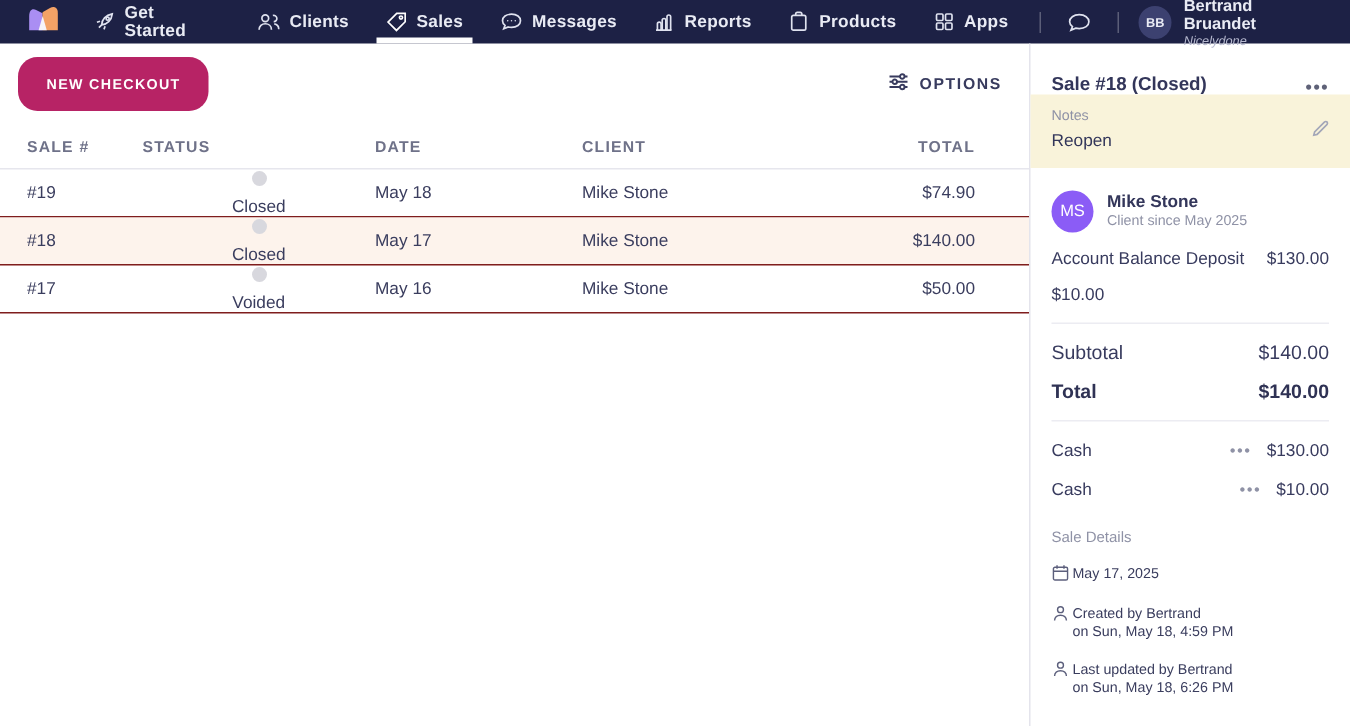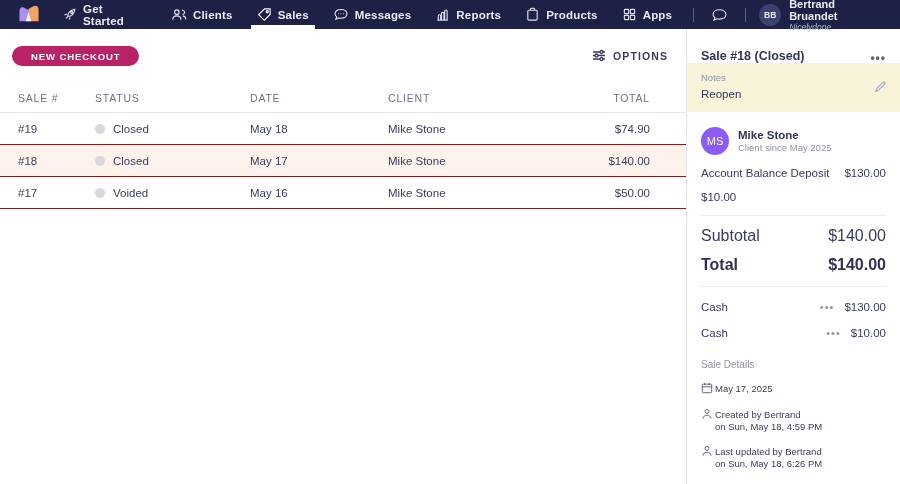--- a/index.html
+++ b/index.html
@@ -26,57 +26,57 @@
 
   
   .content { display:flex; height:455px; }
   .main { flex:1; min-width:0; }
   .panel { width:214px; border-left:1px solid #e4e4ec; display:flex; flex-direction:column; }
 
   
   .toolbar { display:flex; align-items:center; justify-content:space-between;
     padding:10px 18px 0 12px; height:44px; }
   .btn-primary { background:#b72365; color:#fff; border:none; border-radius:13px;
-    height:20px; padding:0 19px; font-family:inherit; font-size:9.5px; font-weight:bold;
+    height:36px; padding:0 19px; font-family:inherit; font-size:9.5px; font-weight:bold;
     letter-spacing:.9px; cursor:pointer; }
   .btn-options { background:none; border:none; display:flex; align-items:center; gap:7px;
     color:#383b5e; font-family:inherit; font-size:10.5px; font-weight:bold;
     letter-spacing:1.1px; cursor:pointer; }
 
   
   .table { margin-top:10px; }
   .trow { display:grid; grid-template-columns:77px 155px 138px 1fr 104px;
     align-items:center; padding:0 36px 0 18px; }
-  .thead { height:30px; font-size:10.5px; font-weight:normal; letter-spacing:.8px;
+  .thead { height:30px; font-size:10.5px; font-weight:bold; letter-spacing:.8px;
     color:#6f7289; border-bottom:1px solid #e6e6ed; }
   .th-total, .td-total { text-align:right; }
   .tbody-row { height:32px; font-size:11.5px; color:#3a3d5e; border-bottom:1px solid #7f1d1d; cursor:pointer; }
   .tbody-row.selected { background:#fdf3ec; }
-  .status { display:flex; align-items:center; gap:8px; }
+  .status { display:flex; align-items:center; gap:8px;flex-direction:column; }
   .dot { width:10px; height:10px; border-radius:50%; background:#d8d8de; }
 
   
   .panel-header { display:flex; align-items:flex-end; justify-content:space-between;
     padding:0 14px; height:34px; }
   .panel-title { font-size:12.5px; font-weight:bold; color:#33365a; }
   .menu-dots { color:#5f6278; font-size:12px; font-weight:bold; letter-spacing:1px; cursor:pointer; line-height:10px; }
   .notes { background:#f9f3da; padding:9px 14px 12px; position:relative; }
   .notes-label { font-size:9.5px; color:#8f92a6; margin-bottom:5px; }
   .notes-value { font-size:11.5px; color:#33365a; }
   .pencil { position:absolute; right:13px; top:50%; transform:translateY(-50%); cursor:pointer; }
   .panel-body { padding:0 14px; flex:1; }
   .client { display:flex; align-items:center; gap:9px; margin:15px 0 6px; }
   .client-avatar { width:28px; height:28px; border-radius:50%; background:#8b5cf6; color:#fff;
     font-size:11px; display:flex; align-items:center; justify-content:center; }
   .client-name { font-size:11.5px; font-weight:bold; color:#33365a; line-height:14px; }
   .client-since { font-size:9.5px; color:#8f92a6; line-height:12px; }
   .item-row { display:flex; justify-content:space-between; align-items:flex-start; margin-top:12px; font-size:11.5px; }
   .item-sub { font-size:9px; color:#8f92a6; margin-top:3px; }
   .divider { border:none; border-top:1px solid #ececf2; margin:12px 0 0; }
-  .total-row { display:flex; justify-content:space-between; margin-top:11px; font-size:16px; }
+  .total-row { display:flex; justify-content:space-between; margin-top:11px; font-size:13px; }
   .total-row.bold { font-weight:bold; color:#2f3254; }
   .pay-row { display:flex; justify-content:space-between; align-items:center; margin-top:14px; font-size:11.5px; }
   .pay-right { display:flex; align-items:center; gap:10px; }
   .pay-dots { color:#8f92a6; font-size:11px; letter-spacing:1px; cursor:pointer; line-height:8px; }
   .sale-details { margin-top:20px; }
   .sd-label { font-size:10px; color:#8f92a6; }
   .sd-line { display:flex; gap:2px; margin-top:13px; font-size:9.5px; color:#3a3d5e; align-items:flex-start; }
   .sd-line svg { flex:0 0 auto; margin-top:-1px; }
   .sd-text div { line-height:12px; }
 </style>

